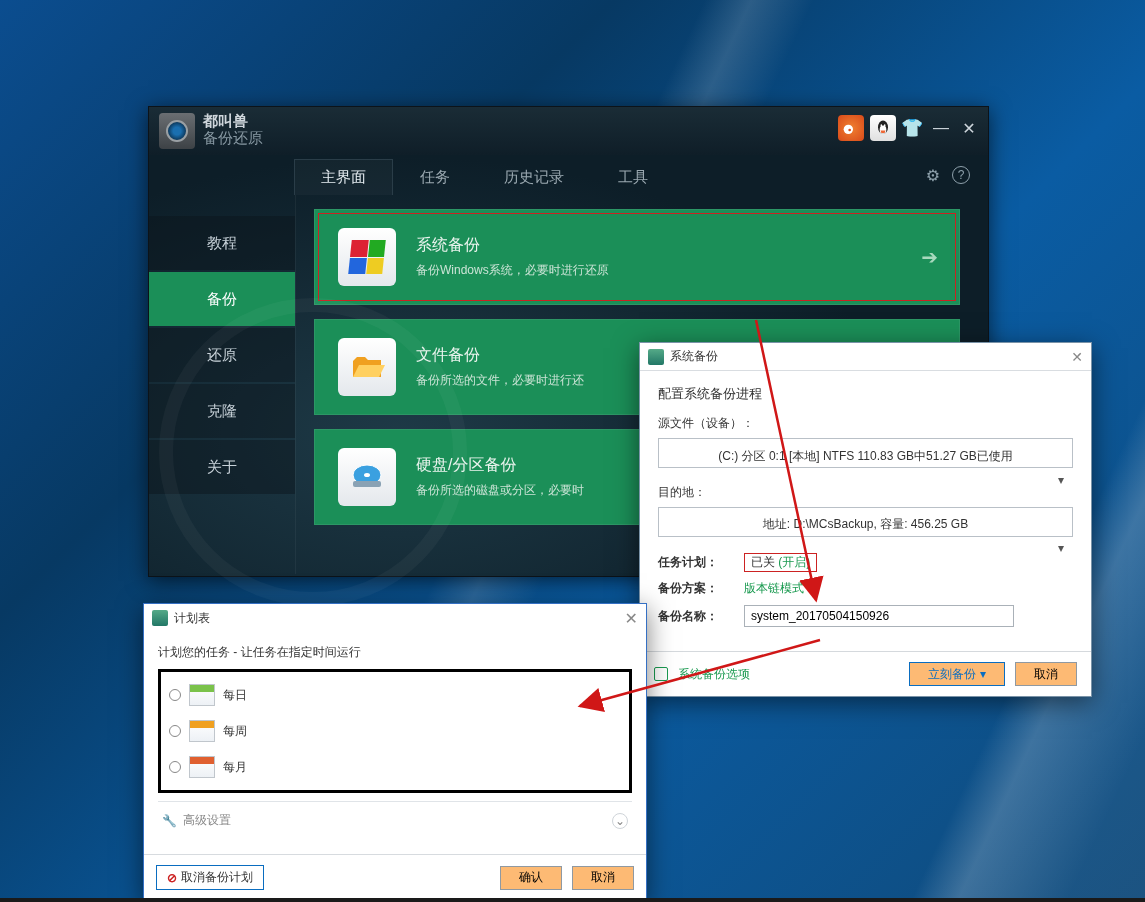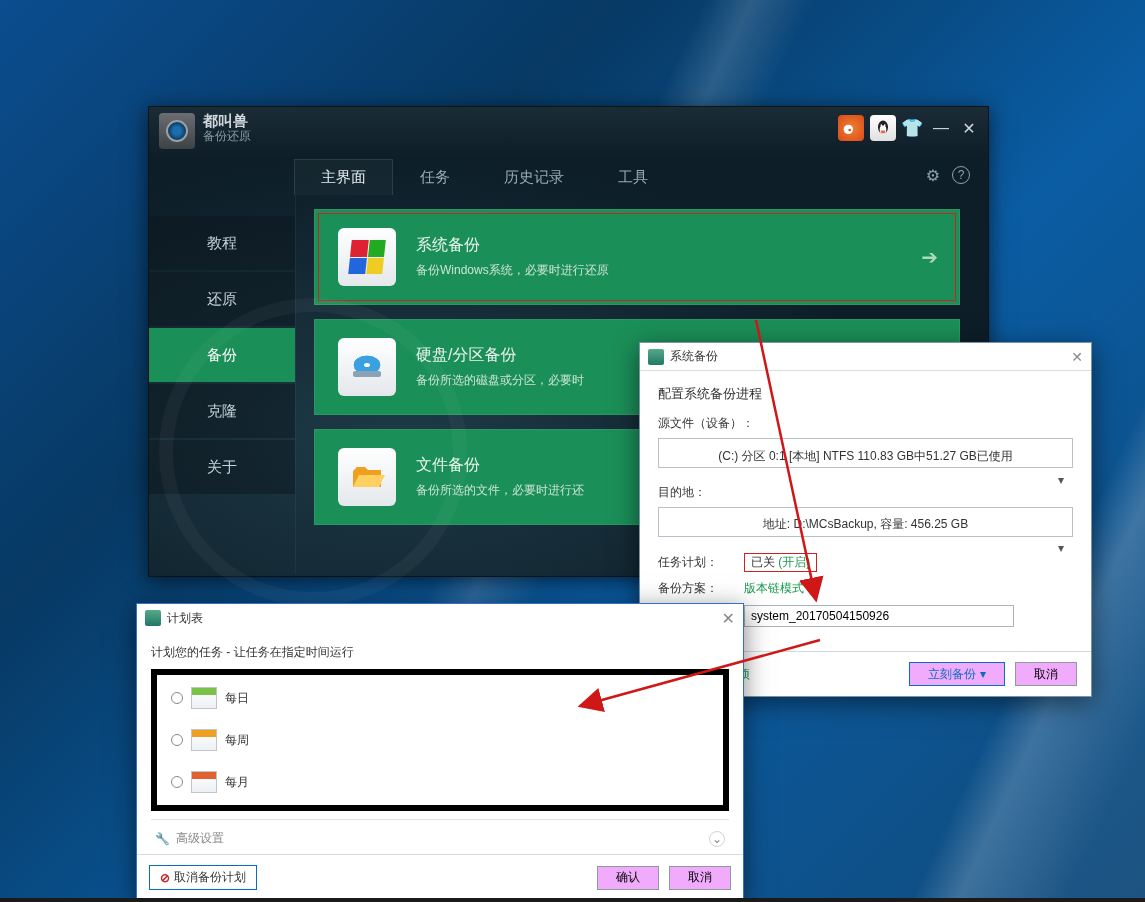--- a/index.html
+++ b/index.html
@@ -73,21 +73,21 @@
   border-radius: 4px;
   display: flex; align-items: center; justify-content: center;
 }
 .safe-icon::after {
   content:''; width:18px; height:18px; border-radius:50%;
   background: radial-gradient(circle, #1a6fb0 30%, #0d3a5e 70%);
   border: 2px solid #9aa0a4;
 }
 .app-title-block { display:flex; flex-direction:column; line-height:1.1; color:#cfd6dc; }
 .app-title { font-size:15px; font-weight:bold; }
-.app-subtitle { font-size:12px; color:#8899a3; }
+.app-subtitle { font-size:15px; color:#8899a3; }
 
 .title-right {
   position:absolute; right:8px; top:8px;
   display:flex; align-items:center; gap:6px;
 }
 .social-icon {
   width:26px; height:26px; border-radius:4px;
   display:flex; align-items:center; justify-content:center;
   font-size:14px; color:white; cursor:pointer;
 }
@@ -166,53 +166,53 @@
 .drive-ic { width:18px;height:18px;background:linear-gradient(#e8eef4,#b8c4d0);border-radius:2px;}
 .win-flag {
   width:20px;height:20px;display:grid;grid-template-columns:1fr 1fr;grid-template-rows:1fr 1fr;gap:1px;
 }
 .win-flag span:nth-child(1){background:#d23;}
 .win-flag span:nth-child(2){background:#2a2;}
 .win-flag span:nth-child(3){background:#26d;}
 .win-flag span:nth-child(4){background:#ec2;}
 
 .kv-row { display:flex; align-items:center; margin:8px 0; }
-.kv-label { width:86px; }
+.kv-label { width:86px;font-weight:bold; }
 .kv-value { }
 .kv-value.green { color:#1a9a50; }
 .open-link { color:#1a9a50; }
 .open-box { border:1px solid #c22; padding:0 6px; display:inline-block; }
 .name-input {
   border:1px solid #aab1b8; height:22px; padding:0 6px; width:270px; font-size:12px;
 }
 .dlg-footer {
   border-top:1px solid #d5d9dd; padding:10px 14px; display:flex; align-items:center; gap:10px;
 }
 .opt-link { color:#1a9a50; cursor:pointer; }
 .dlg-footer .spacer { flex:1; }
 .btn {
-  height:24px; padding:0 18px; border:1px solid #8f99a2; background:#f0abfc;
+  height:24px; padding:0 18px; border:1px solid #8f99a2; background:#fdba74;
   font-size:12px; cursor:pointer;
 }
 .btn.primary { color:#0a6dc0; border-color:#0a6dc0; display:flex; align-items:center; gap:4px;}
 
 
 .schedule {
-  position:absolute; left:136px; top:603px; width:608px; height:298px;
+  position:absolute; left:143px; top:603px; width:504px; height:298px;
   background:#fff; border:1px solid #3570c4; box-shadow:0 6px 24px rgba(0,0,0,0.5);
   font-size:12px; color:#333;
 }
 .sch-titlebar {
   height:28px; display:flex; align-items:center; padding:0 8px;
   background:#fff; gap:6px;
 }
 .sch-titlebar .dlg-close { font-size:16px; }
 .sch-body { padding:12px 14px 8px; }
 .sch-desc { margin-bottom:8px; }
-.freq-group { border:6px solid #000000; padding:6px 10px; display:flex; flex-direction:column; gap:8px; }
+.freq-group { border:3px solid #000000; padding:6px 4px; display:flex; flex-direction:column; gap:2px; }
 .freq-item { display:flex; align-items:center; gap:8px; padding:6px 4px; cursor:pointer;}
 .radio { width:12px;height:12px;border:1px solid #888;border-radius:50%; }
 .cal-ic { width:26px;height:22px;border:1px solid #c0c6cc;background:linear-gradient(#fff,#edf1f5); position:relative;}
 .cal-ic::before{content:'';position:absolute;top:0;left:0;right:0;height:7px;}
 .cal-daily::before{background:#7ac24a;}
 .cal-weekly::before{background:#f0a020;}
 .cal-monthly::before{background:#e06030;}
 .adv-row {
   display:flex; align-items:center; gap:6px; color:#888; padding:10px 4px 0; cursor:pointer;
   border-top:1px solid #e0e4e8; margin-top:8px;
@@ -276,22 +276,22 @@
     </div>
     <div class="gear-help">
       <span>⚙</span>
       <span style="border:1px solid #8da0ab;border-radius:50%;width:18px;height:18px;display:inline-flex;align-items:center;justify-content:center;font-size:12px;">?</span>
     </div>
   </div>
 
   <div class="body-row">
     <div class="sidebar">
       <div class="side-item">教程</div>
+      <div class="side-item active">备份</div>
       <div class="side-item">还原</div>
-      <div class="side-item active">备份</div>
       <div class="side-item">克隆</div>
       <div class="side-item">关于</div>
     </div>
 
     <div class="cards">
       <div class="card highlight">
         <div class="card-icon">
           <div class="win-flag" style="width:34px;height:34px;transform:skewX(-6deg);">
               <span></span>
               <span></span>
@@ -302,42 +302,42 @@
         <div class="card-text">
           <div class="card-title">系统备份</div>
           <div class="card-desc">备份Windows系统，必要时进行还原</div>
         </div>
         <div class="card-arrow">➔</div>
       </div>
 
       <div class="card">
         <div class="card-icon">
           <svg width="36" height="36" viewBox="0 0 36 36">
+              <path d="M4 12 l4-4 h8 l3 3 h13 v17 H4 z" fill="#f0a020"></path>
+              <path d="M4 28 l6-12 h26 l-6 12 z" fill="#ffd060"></path>
+            </svg>
+        </div>
+        <div class="card-text">
+          <div class="card-title">文件备份</div>
+          <div class="card-desc">备份所选的文件，必要时进行还</div>
+        </div>
+      </div>
+
+      <div class="card">
+        <div class="card-icon">
+          <svg width="36" height="36" viewBox="0 0 36 36">
               <ellipse cx="18" cy="16" rx="14" ry="10" fill="#3aa0e0"></ellipse>
               <ellipse cx="18" cy="16" rx="14" ry="10" fill="none" stroke="#fff" stroke-width="1"></ellipse>
               <ellipse cx="18" cy="16" rx="3" ry="2" fill="#fff"></ellipse>
               <rect x="4" y="22" width="28" height="6" rx="2" fill="#8aa2b4"></rect>
             </svg>
         </div>
         <div class="card-text">
           <div class="card-title">硬盘/分区备份</div>
           <div class="card-desc">备份所选的磁盘或分区，必要时</div>
-        </div>
-      </div>
-
-      <div class="card">
-        <div class="card-icon">
-          <svg width="36" height="36" viewBox="0 0 36 36">
-              <path d="M4 12 l4-4 h8 l3 3 h13 v17 H4 z" fill="#f0a020"></path>
-              <path d="M4 28 l6-12 h26 l-6 12 z" fill="#ffd060"></path>
-            </svg>
-        </div>
-        <div class="card-text">
-          <div class="card-title">文件备份</div>
-          <div class="card-desc">备份所选的文件，必要时进行还</div>
         </div>
       </div>
     </div>
   </div>
 </div>
 
 <div class="dialog">
   <div class="dlg-titlebar">
     <div class="dlg-ico"></div>
     <span>系统备份</span>

